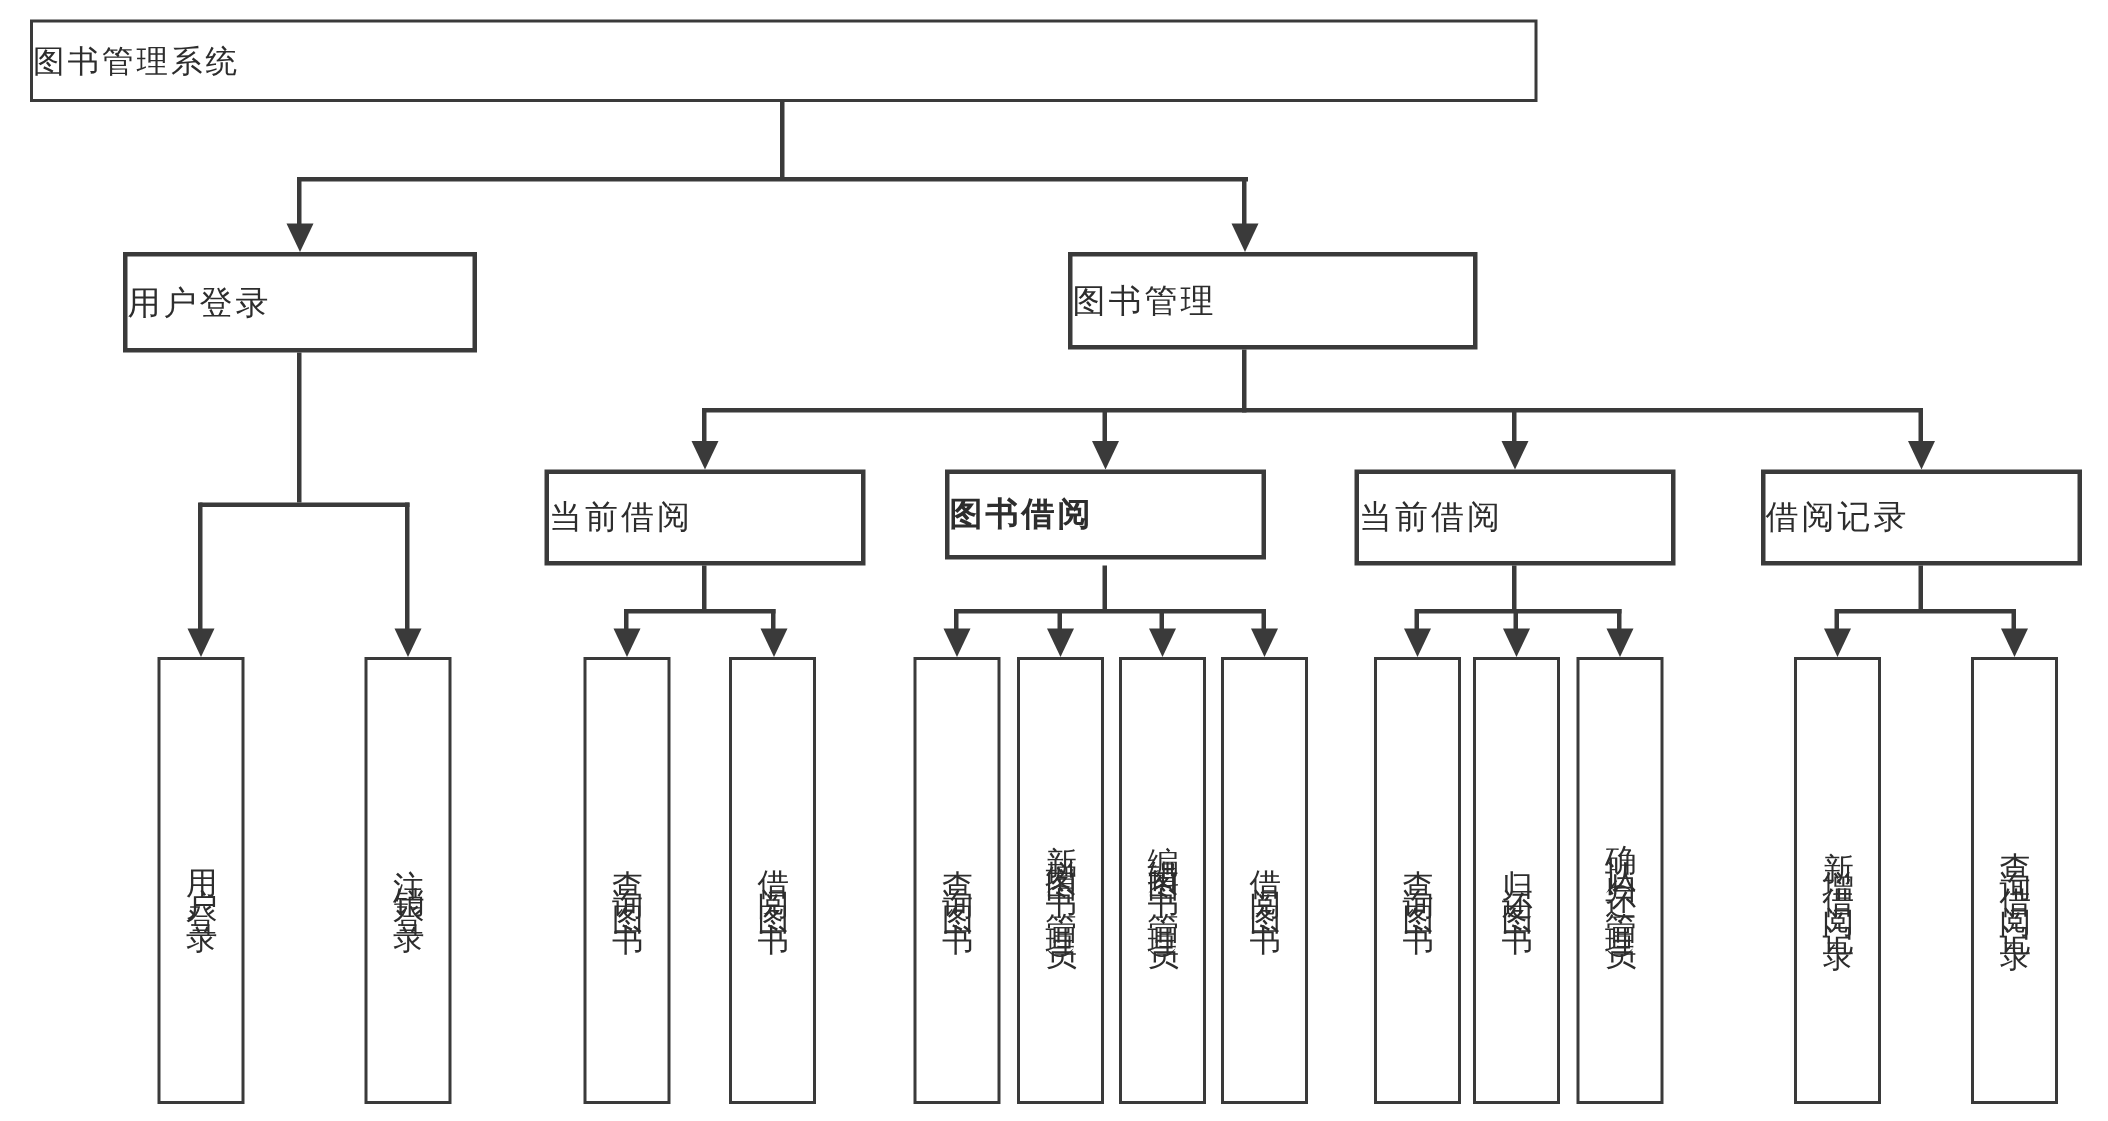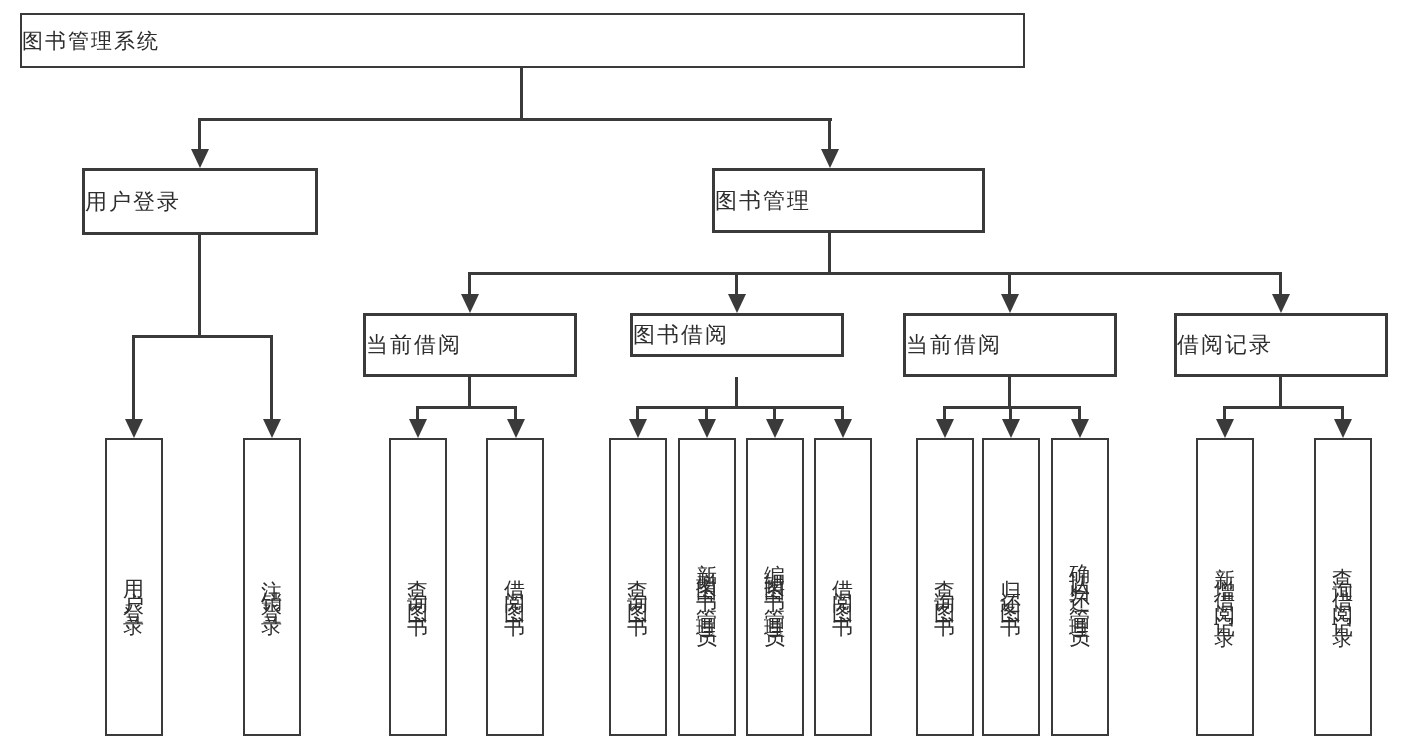--- a/index.html
+++ b/index.html
@@ -80,21 +80,21 @@
   </div>
 
   <div class="node" style="left:712px;top:168px;width:273px;height:65px;">
     <span>图书管理</span>
   </div>
 
   <div class="node" style="left:363px;top:313px;width:214px;height:64px;">
     <span>当前借阅</span>
   </div>
 
-  <div class="node" style="left:630px;top:313px;width:214px;height:44px;">
+  <div class="node" style="left:630px;top:313px;width:214px;height:60px;font-weight:bold;">
     <span>图书借阅</span>
   </div>
 
   <div class="node" style="left:903px;top:313px;width:214px;height:64px;">
     <span>当前借阅</span>
   </div>
 
   <div class="node" style="left:1174px;top:313px;width:214px;height:64px;">
     <span>借阅记录</span>
   </div>

